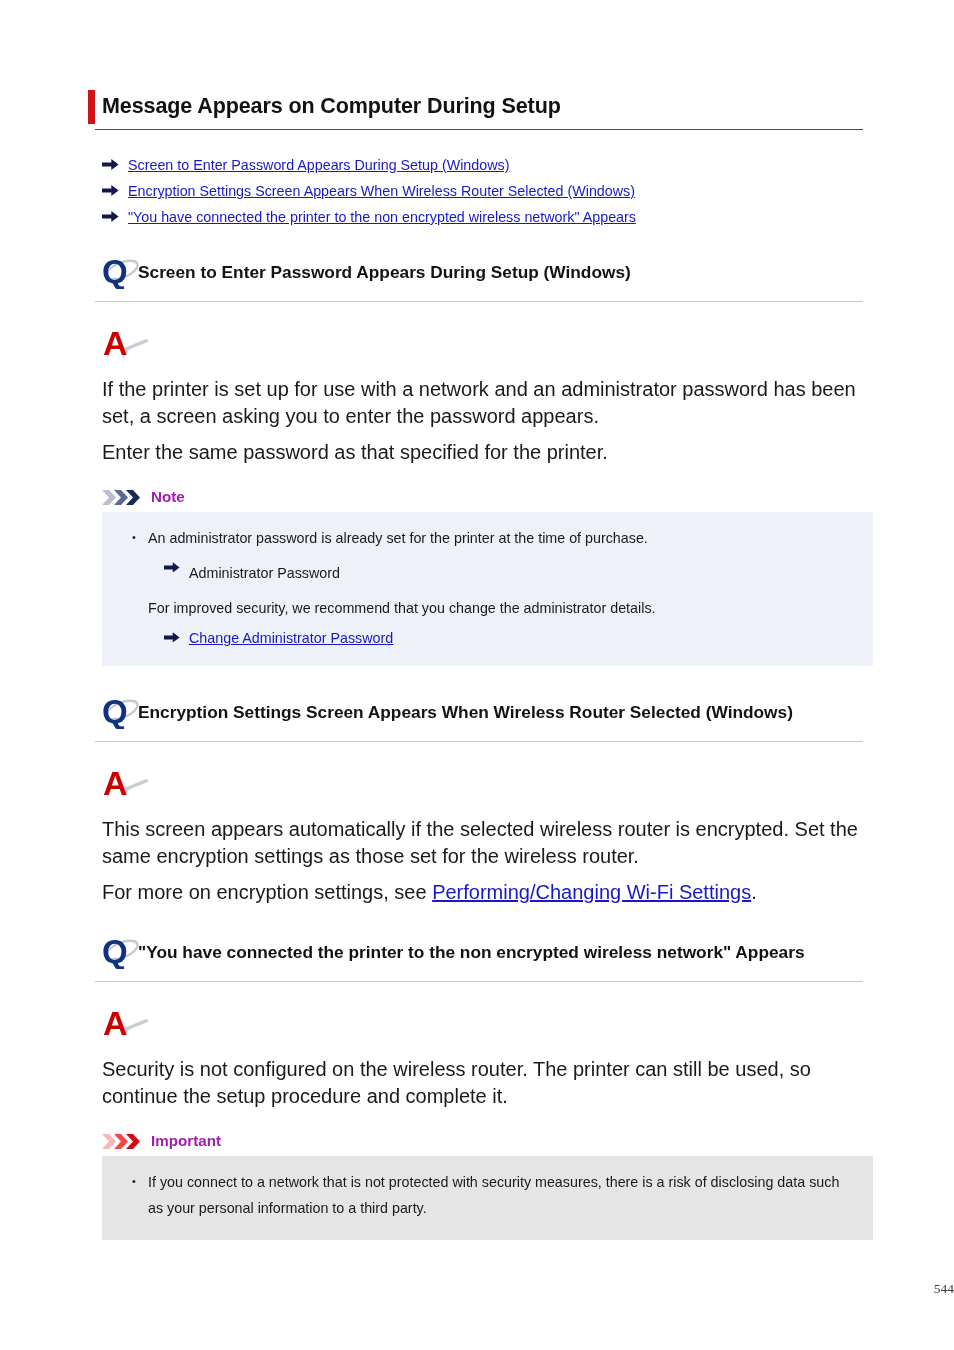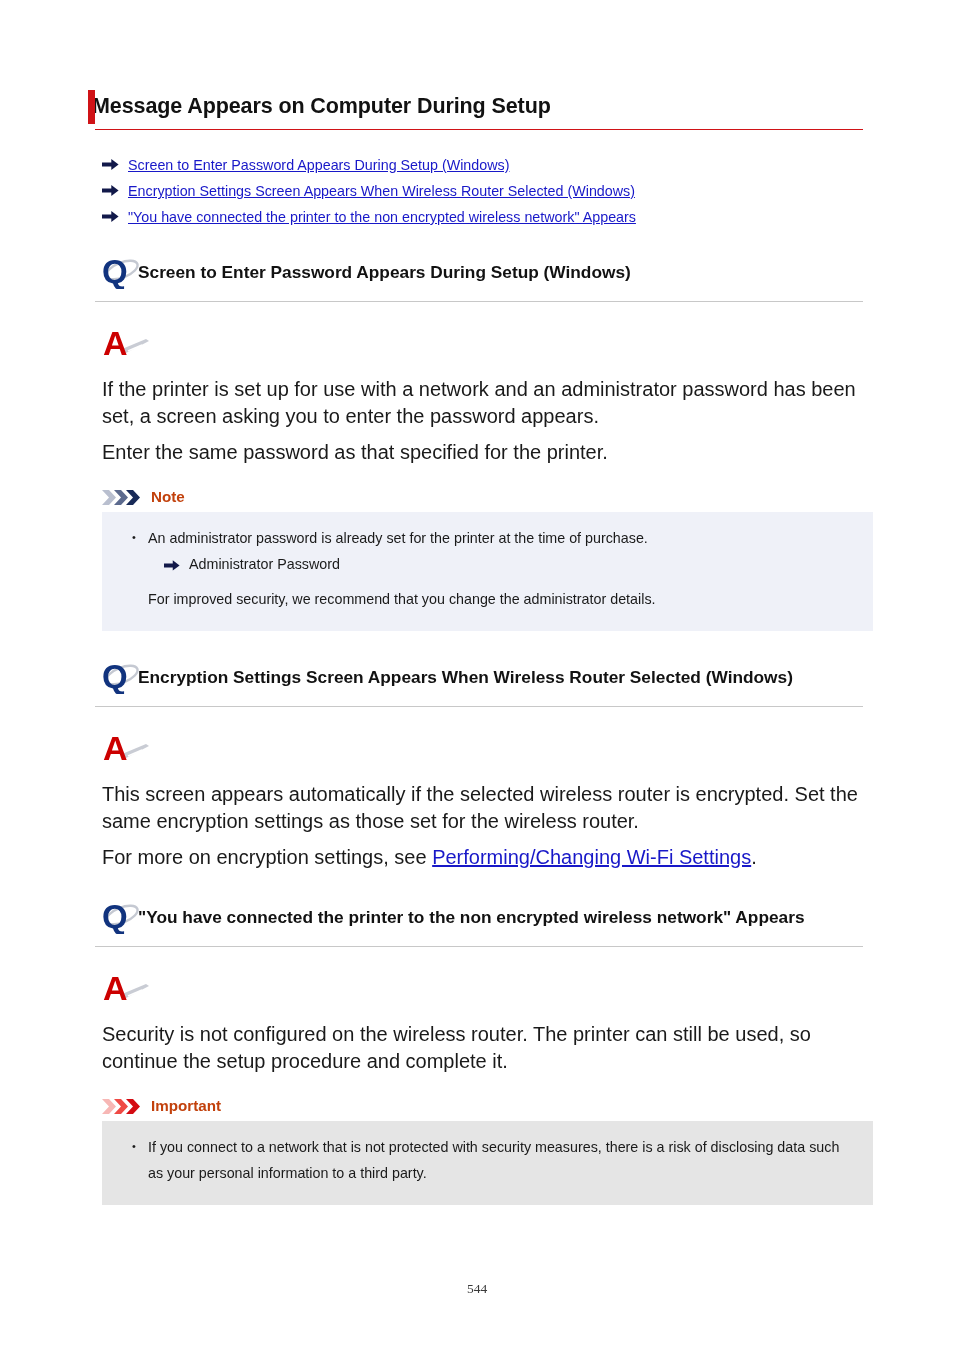--- a/index.html
+++ b/index.html
@@ -26,21 +26,21 @@
   .content {
     position: absolute;
     left: 88px;
     top: 90px;
     width: 775px;
   }
 
   
   .title-row {
     position: relative;
-    padding-left: 4px;
+    padding-left: 14px;
     min-height: 34px;
   }
   .title-bar {
     position: absolute;
     left: 0;
     top: 0px;
     width: 7px;
     height: 34px;
     background: #d01317;
   }
@@ -157,21 +157,21 @@
   }
   .chev-icon {
     width: 44px;
     height: 17px;
     margin-right: 5px;
   }
   .chev-icon svg { display: block; }
   .callout-label {
     font-size: 15.2px;
     font-weight: bold;
-    color: #c2410c;
+    color: #a21caf;
     line-height: 18px;
   }
   .callout-body {
     width: 721px;
     padding: 13px 20px 19px 30px;
     font-size: 14.3px;
     line-height: 26px;
   }
   .callout-body.note { background: #eff1f8; }
   .callout-body.important { background: #e5e5e5; }
@@ -189,39 +189,40 @@
     font-size: 11px;
     color: #1a1a1a;
   }
   .sub-line {
     margin: 0;
     padding-left: 16px;
     margin-top: 9px;
   }
   .sub-link-row {
     display: flex;
-    align-items: center;
+    align-items: flex-start;
     padding-left: 32px;
+    margin-top: 9px;
   }
   .sub-link-row .arrow-icon {
     width: 16px;
     margin-right: 9px;
   }
   .plain-ref {
     color: #1a1a1a;
     font-size: 14.3px;
   }
 
   
   .page-number {
     position: absolute;
     left: 0;
     top: 1281px;
     width: 954px;
-    text-align: center;
+    text-align: right;
     font-family: "Liberation Serif", serif;
     font-size: 13.5px;
     color: #3a3a3a;
   }
 </style>
 </head>
 <body>
 
 <div class="page">
   <div class="content">
@@ -301,20 +302,28 @@
           <p class="bullet-line">An administrator password is already set for the printer at the time of purchase.</p>
           <div class="sub-link-row">
             <span class="arrow-icon">
               <svg width="16" height="13" viewBox="0 0 17 13">
                 <path d="M0 4.4 H9.3 V1.0 L16.6 6.4 L9.3 11.9 V8.5 H0 Z" fill="#12194a"></path>
               </svg>
             </span>
             <span class="plain-ref">Administrator Password</span>
           </div>
           <p class="sub-line">For improved security, we recommend that you change the administrator details.</p>
+          <div class="sub-link-row">
+            <span class="arrow-icon">
+              <svg width="16" height="13" viewBox="0 0 17 13">
+                <path d="M0 4.4 H9.3 V1.0 L16.6 6.4 L9.3 11.9 V8.5 H0 Z" fill="#12194a"></path>
+              </svg>
+            </span>
+            <span class="doc-link">Change Administrator Password</span>
+          </div>
         </div>
       </div>
     </div>
 
     <div class="qa-section">
       <div class="q-head">
         <span class="q-icon">
           <svg width="48" height="36" viewBox="0 0 48 36">
             <ellipse cx="21" cy="17" rx="16.5" ry="7.5" transform="rotate(-22 21 17)" fill="none" stroke="#c5c9d2" stroke-width="2.4"></ellipse>
             <text x="1" y="30" font-family="Liberation Sans, sans-serif" font-size="33" font-weight="bold" fill="#11337e">Q</text>

